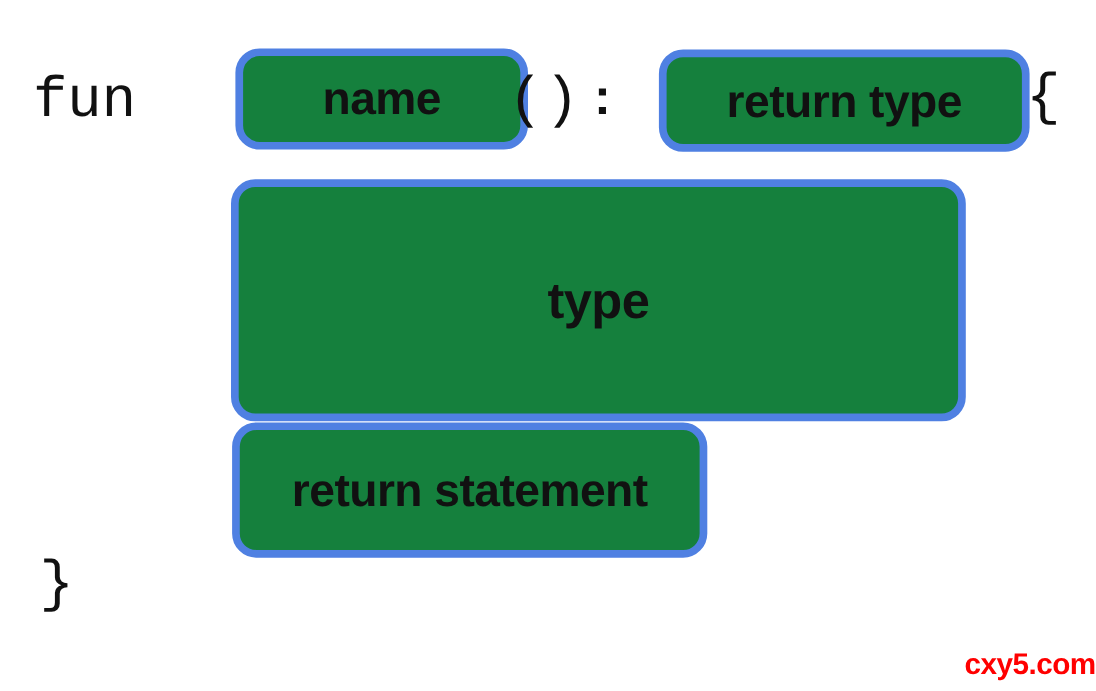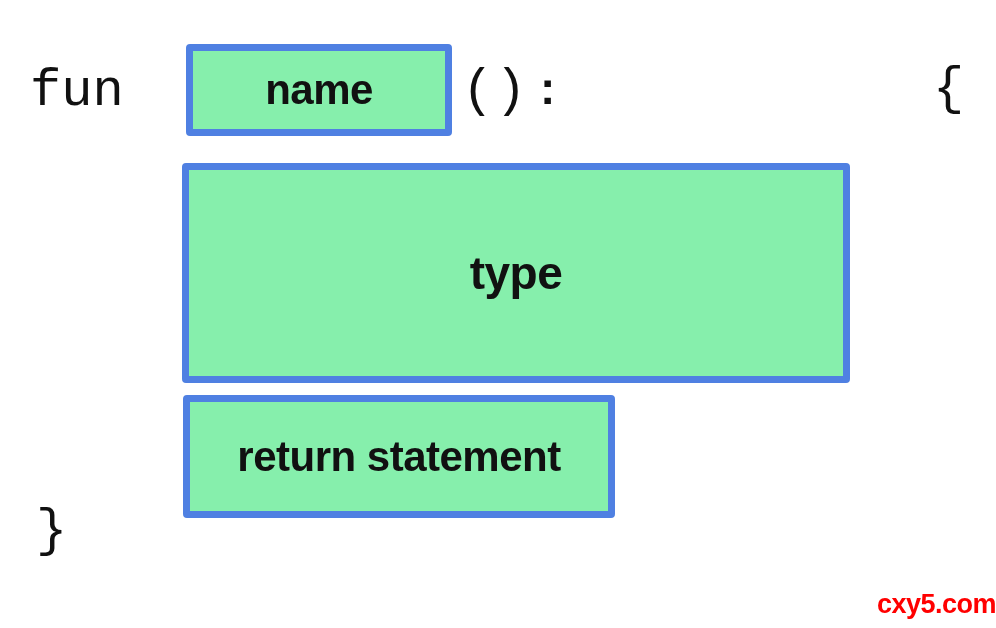--- a/index.html
+++ b/index.html
@@ -29,37 +29,38 @@
     font-family: "Liberation Sans", sans-serif;
     font-size: 46px;
     line-height: 1;
     font-weight: 700;
     color: var(--ink, #111111);
   }
   .box {
     position: absolute;
     box-sizing: border-box;
     border: 7px solid var(--accent, #4f80e2);
-    border-radius: 4px;
-    background: #86efac;
+    border-radius: 22px;
+    background: #15803d;
     display: flex;
     align-items: center;
     justify-content: center;
+    margin-left: 28px;
   }
   .box .label {
     font-family: "Liberation Sans", sans-serif;
     font-weight: 700;
     color: var(--ink, #111111);
     letter-spacing: -0.5px;
     white-space: nowrap;
   }
   .box-name          { left: 186px; top: 44px;  width: 266px; height: 92px; }
   .box-return-type   { left: 571px; top: 45px;  width: 337px; height: 93px; }
   .box-body          { left: 182px; top: 163px; width: 668px; height: 220px; }
-  .box-return-stmt   { left: 183px; top: 395px; width: 432px; height: 123px; }
+  .box-return-stmt   { left: 183px; top: 384px; width: 432px; height: 123px; }
 
   .box-name .label        { font-size: 42px; }
   .box-return-type .label { font-size: 42px; }
   .box-body .label        { font-size: 46px; font-weight: 600; }
   .box-return-stmt .label { font-size: 42px; }
 
   .kw-fun       { left: 30px;  top: 66px; text-align: right; }
   .parens       { left: 462px; top: 66px; letter-spacing: 2px; }
   .colon-token  { left: 540px; top: 65px; }
   .open-brace   { left: 933px; top: 64px; }
@@ -85,20 +86,23 @@
   <span class="mono kw-fun">fun</span>
 
   <div class="box box-name">
     <span class="label">name</span>
   </div>
 
   <span class="mono parens">()</span>
 
   <span class="colon colon-token">:</span>
 
+  <div class="box box-return-type">
+    <span class="label">return type</span>
+  </div>
 
   <span class="mono open-brace">{</span>
 
   <div class="box box-body">
     <span class="label">type</span>
   </div>
 
   <div class="box box-return-stmt">
     <span class="label">return statement</span>
   </div>

